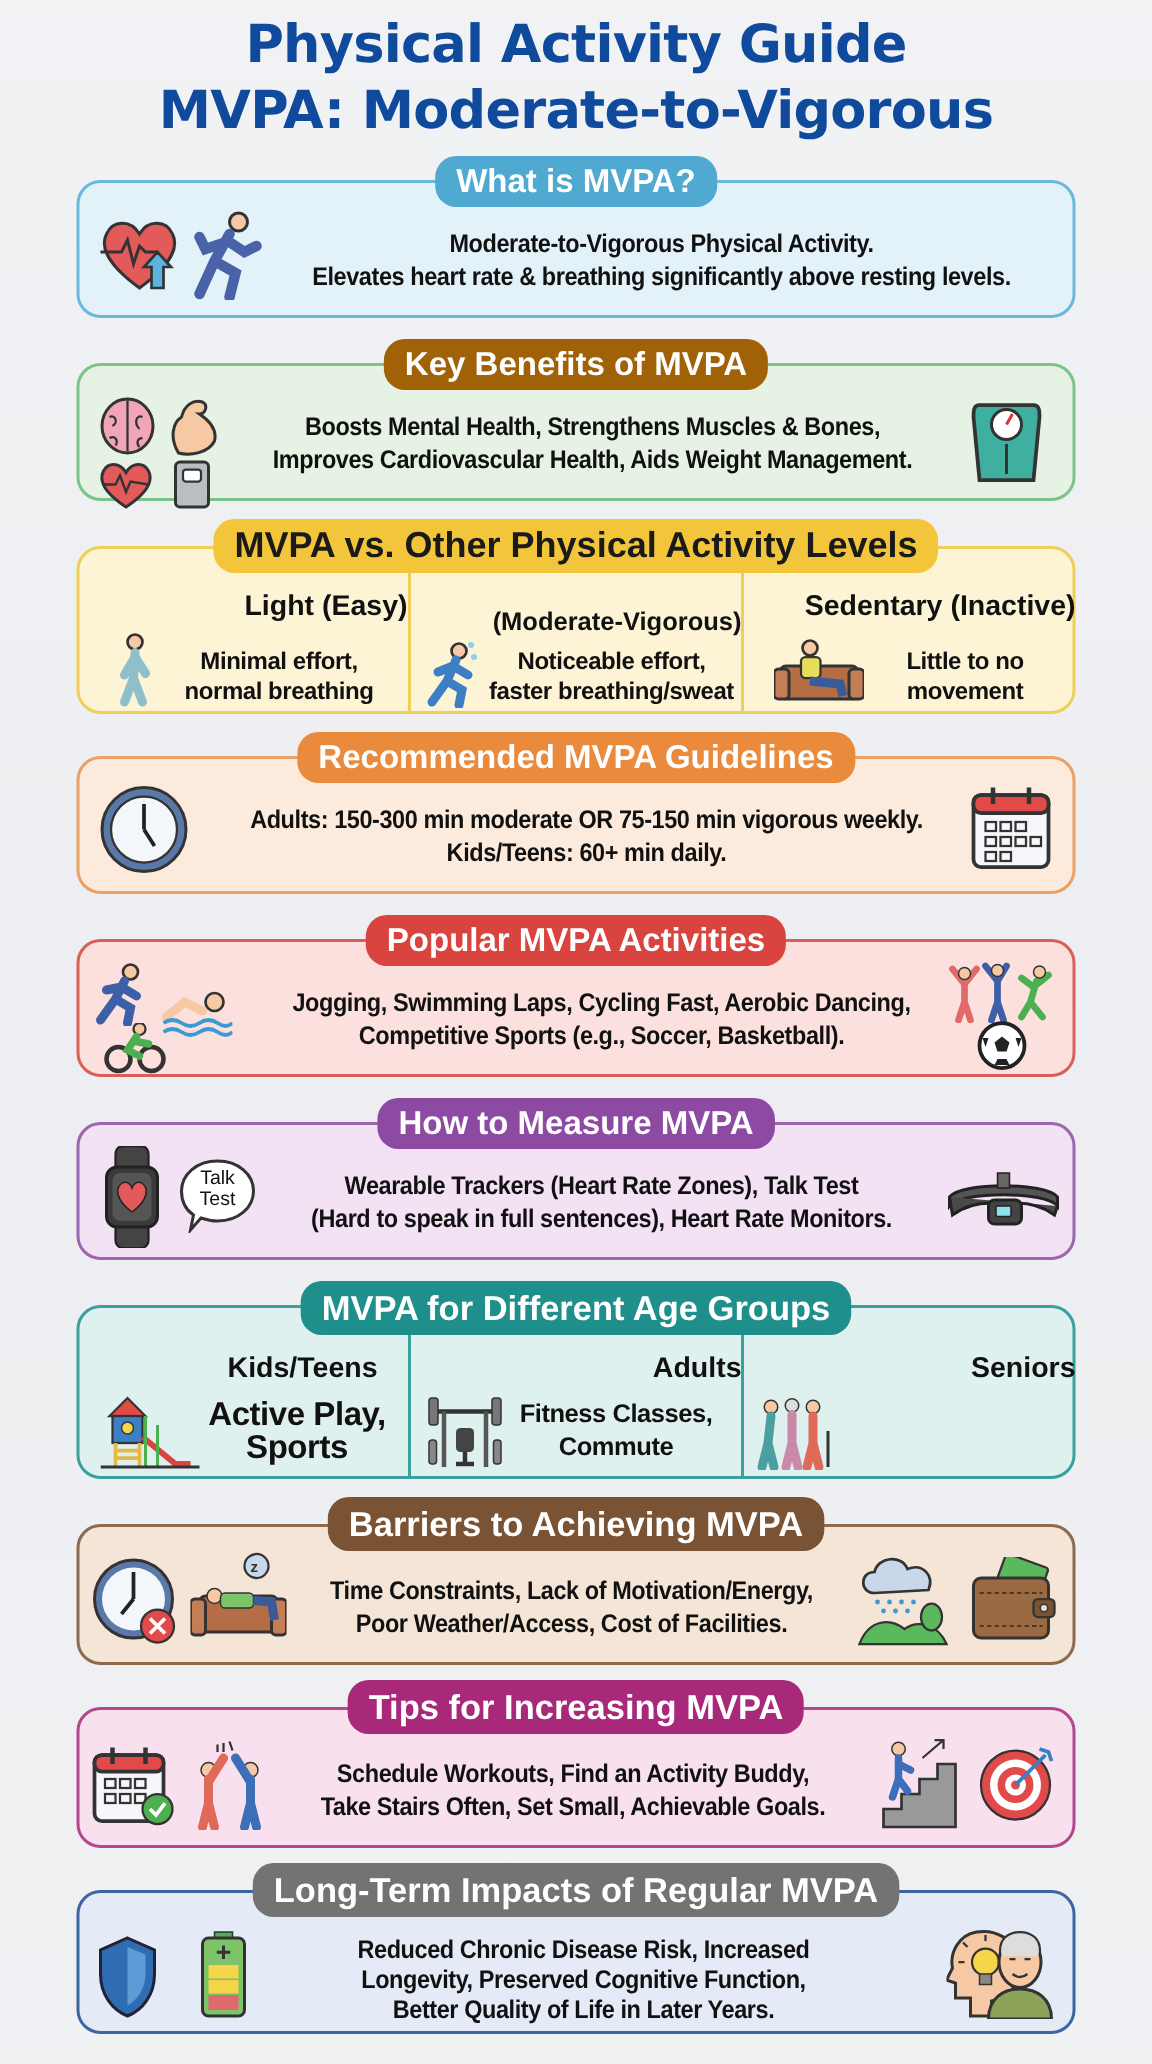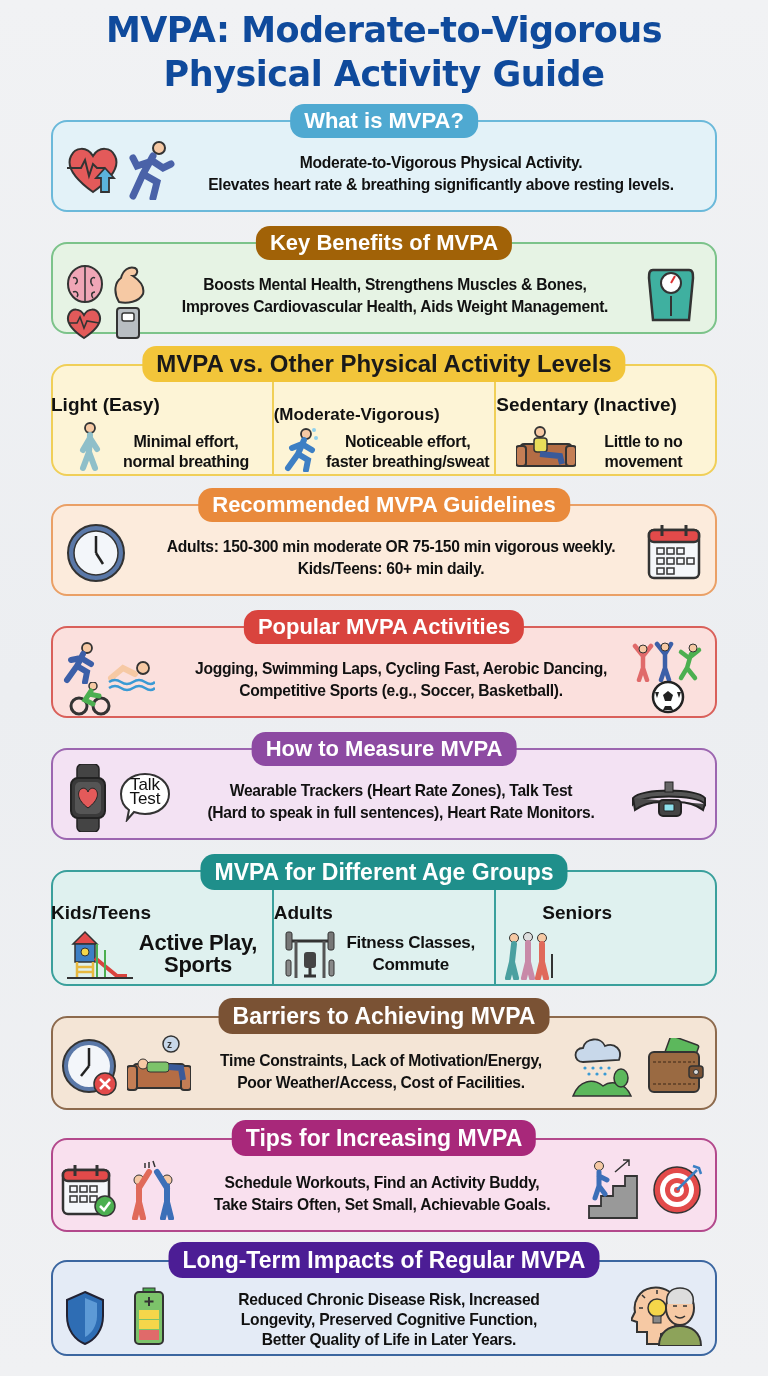--- a/index.html
+++ b/index.html
@@ -33,34 +33,34 @@
   .body-text {
     position: absolute; text-align: center; font-weight: bold;
     font-size: 17px; line-height: 22px; letter-spacing: -0.3px;
     font-family: "Liberation Sans", sans-serif; transform: scaleX(0.92);
   }
   .icon { position: absolute; }
   .cols { position: absolute; left: 0; right: 0; display: flex; }
   .col { flex: 1; position: relative; height: 100%; }
   .col + .col { border-left: 2px solid; }
   .col-title {
-    position: absolute; left: 0; right: 0; text-align: left;
+    position: absolute; left: 0; right: 0; text-align: right;
     font-weight: bold; font-size: 19px; line-height: 22px;
   }
   .col-text {
     position: absolute; text-align: center; font-weight: bold;
     font-size: 16px; line-height: 20px; letter-spacing: -0.3px;
   }
 </style>
 </head>
 <body>
 
 <div class="title">
+  <div>Physical Activity Guide</div>
   <div>MVPA: Moderate-to-Vigorous</div>
-  <div>Physical Activity Guide</div>
 </div>
 
 <div class="section" style="top:104px;height:108px;">
   <div class="card" style="top:16px;border-color:#6bb9da;background:#e3f2f8;"></div>
   <div class="pill" style="background:#4fa9d1;">What is MVPA?</div>
   <svg class="icon" style="left:14px;top:38px;" width="56" height="54" viewBox="0 0 56 54">
     <path d="M28 50 C6 34 2 22 6 14 C10 5 22 4 28 14 C34 4 46 5 50 14 C54 22 50 34 28 50Z" fill="#e35a5a" stroke="#333" stroke-width="2"></path>
     <polyline points="2,26 16,26 20,18 24,34 28,22 32,26 40,26" fill="none" stroke="#333" stroke-width="2"></polyline>
     <path d="M36 50 V36 H31 L40 26 L49 36 H44 V50Z" fill="#5bb4dc" stroke="#333" stroke-width="1.8"></path>
   </svg>
@@ -227,21 +227,21 @@
   <svg class="icon" style="left:18px;top:32px;" width="40" height="68" viewBox="0 0 40 68">
     <rect x="8" y="0" width="22" height="68" rx="5" fill="#444" stroke="#222" stroke-width="1.5"></rect>
     <rect x="2" y="14" width="34" height="40" rx="7" fill="#3a3a3a" stroke="#222" stroke-width="2"></rect>
     <rect x="6" y="18" width="26" height="32" rx="5" fill="#555"></rect>
     <path d="M19 44 C8 36 8 28 12 25 C15 23 18 25 19 28 C20 25 23 23 26 25 C30 28 30 36 19 44Z" fill="#e35a5a" stroke="#222"></path>
   </svg>
   <div class="icon" style="left:68px;top:40px;width:52px;height:50px;">
     <svg width="52" height="50" viewBox="0 0 52 50" style="position:absolute;left:0;top:0;">
       <path d="M26 2 C40 2 50 11 50 22 C50 33 40 42 26 42 C22 42 18 41 15 40 L8 48 L10 38 C4 34 2 28 2 22 C2 11 12 2 26 2Z" fill="#fff" stroke="#333" stroke-width="2"></path>
     </svg>
-    <div style="position:absolute;left:0;top:6px;width:52px;text-align:center;font-size:17px;line-height:14px;">
+    <div style="position:absolute;left:0;top:6px;width:52px;text-align:center;font-size:13px;line-height:14px;">
       <div>Talk</div>
       <div>Test</div>
     </div>
   </div>
   <svg class="icon" style="left:580px;top:48px;" width="76" height="40" viewBox="0 0 76 40">
     <path d="M2 18 C10 8 66 8 74 18 L74 24 C66 14 10 14 2 24Z" fill="#555" stroke="#222" stroke-width="2"></path>
     <path d="M2 18 L4 30 C12 24 22 22 30 22 L46 22 C54 22 64 24 72 30 L74 24" fill="#4a4a4a" stroke="#222" stroke-width="2"></path>
     <rect x="34" y="2" width="8" height="10" fill="#666" stroke="#222"></rect>
     <rect x="28" y="20" width="22" height="16" rx="4" fill="#444" stroke="#222" stroke-width="2"></rect>
     <rect x="33" y="24" width="10" height="7" rx="1" fill="#8ee0ec" stroke="#222"></rect>
@@ -394,21 +394,21 @@
     <path d="M26 28 L46 8 M42 4 L48 6 L50 12" fill="none" stroke="#3a7fc4" stroke-width="2.5"></path>
   </svg>
   <div class="body-text" style="left:126px;width:410px;top:52px;">
     <div>Schedule Workouts, Find an Activity Buddy,</div>
     <div>Take Stairs Often, Set Small, Achievable Goals.</div>
   </div>
 </div>
 
 <div class="section" style="top:1242px;height:114px;">
   <div class="card" style="top:18px;border-color:#3b66a0;background:#e4ebf6;"></div>
-  <div class="pill" style="background:#4c1d95;height:36px;line-height:36px;font-size:23px;">Long-Term Impacts of Regular MVPA</div>
+  <div class="pill" style="background:#737373;height:36px;line-height:36px;font-size:23px;">Long-Term Impacts of Regular MVPA</div>
   <svg class="icon" style="left:14px;top:48px;" width="40" height="56" viewBox="0 0 40 56">
     <path d="M20 2 L38 10 V26 C38 40 30 50 20 54 C10 50 2 40 2 26 V10Z" fill="#2e6db4" stroke="#223" stroke-width="2"></path>
     <path d="M20 8 L32 13 V26 C32 36 26 44 20 47Z" fill="#5d9ad6"></path>
   </svg>
   <svg class="icon" style="left:82px;top:44px;" width="32" height="60" viewBox="0 0 32 60">
     <rect x="10" y="2" width="12" height="5" fill="#4caf50" stroke="#333"></rect>
     <rect x="2" y="6" width="28" height="52" rx="4" fill="#7cc36a" stroke="#333" stroke-width="2"></rect>
     <rect x="6" y="24" width="20" height="9" fill="#f5d64a"></rect>
       <rect x="6" y="34" width="20" height="9" fill="#f5d64a"></rect>
       <rect x="6" y="44" width="20" height="10" fill="#e06a6a"></rect>

